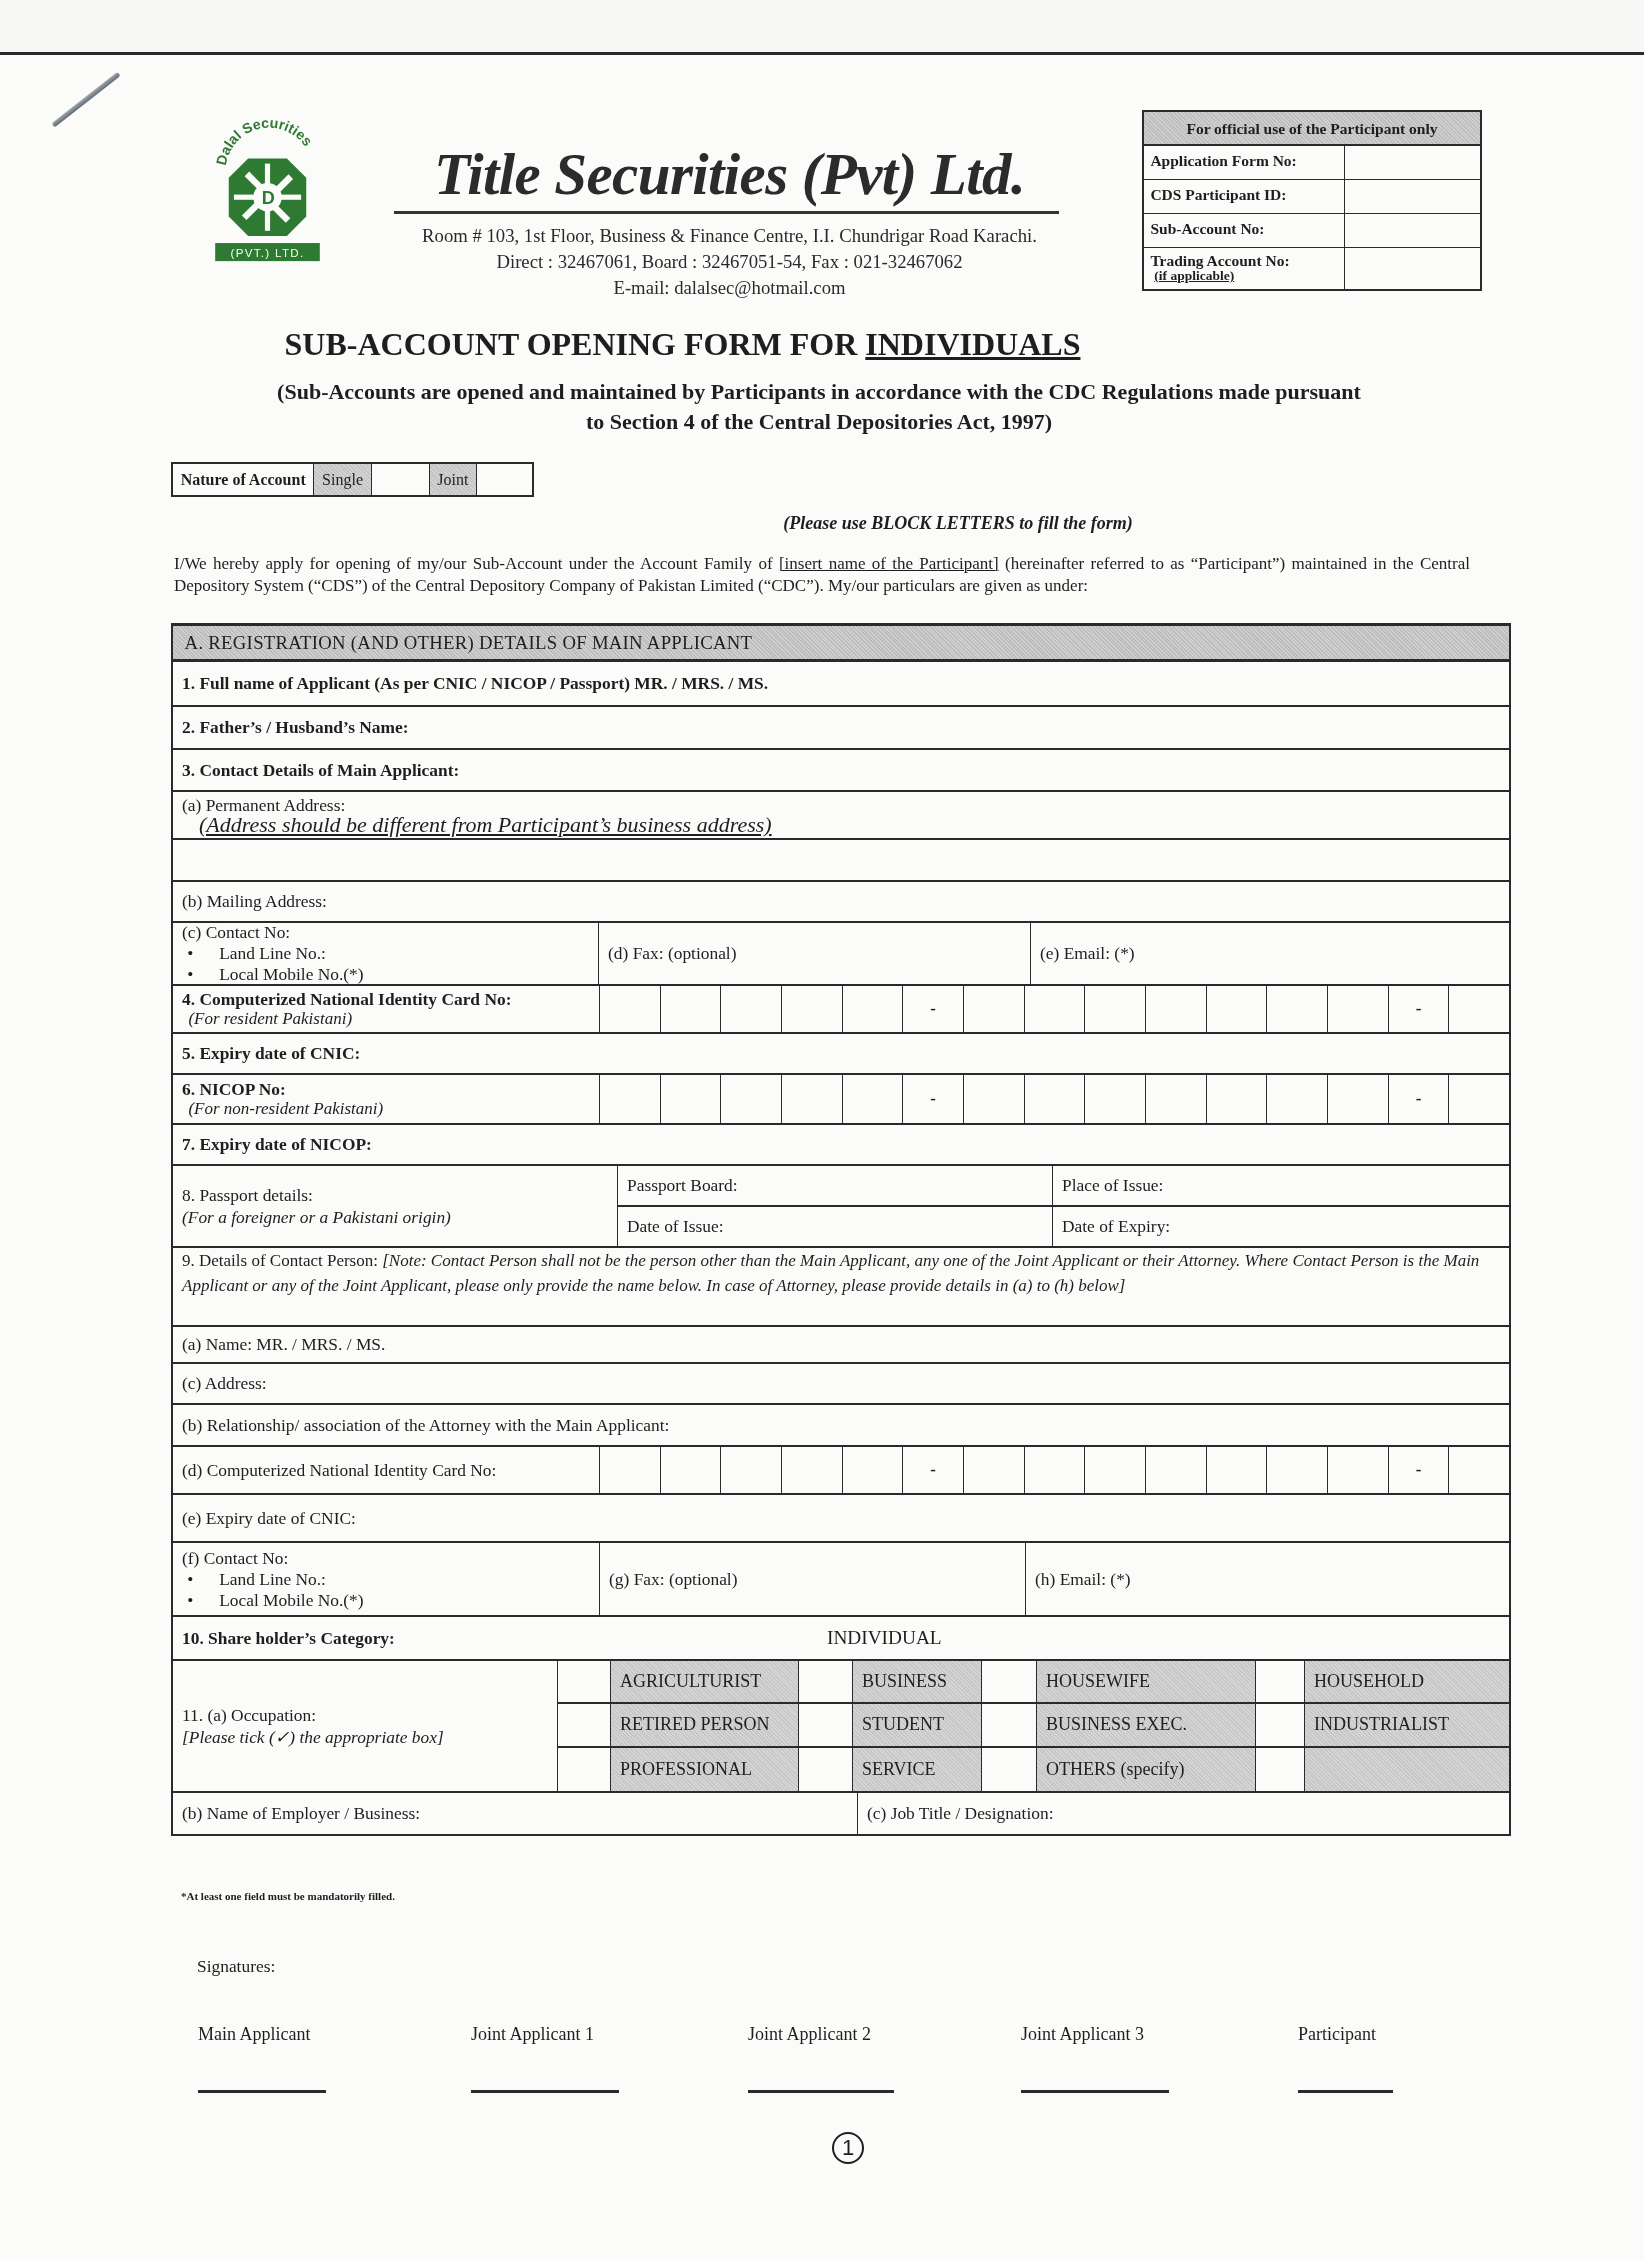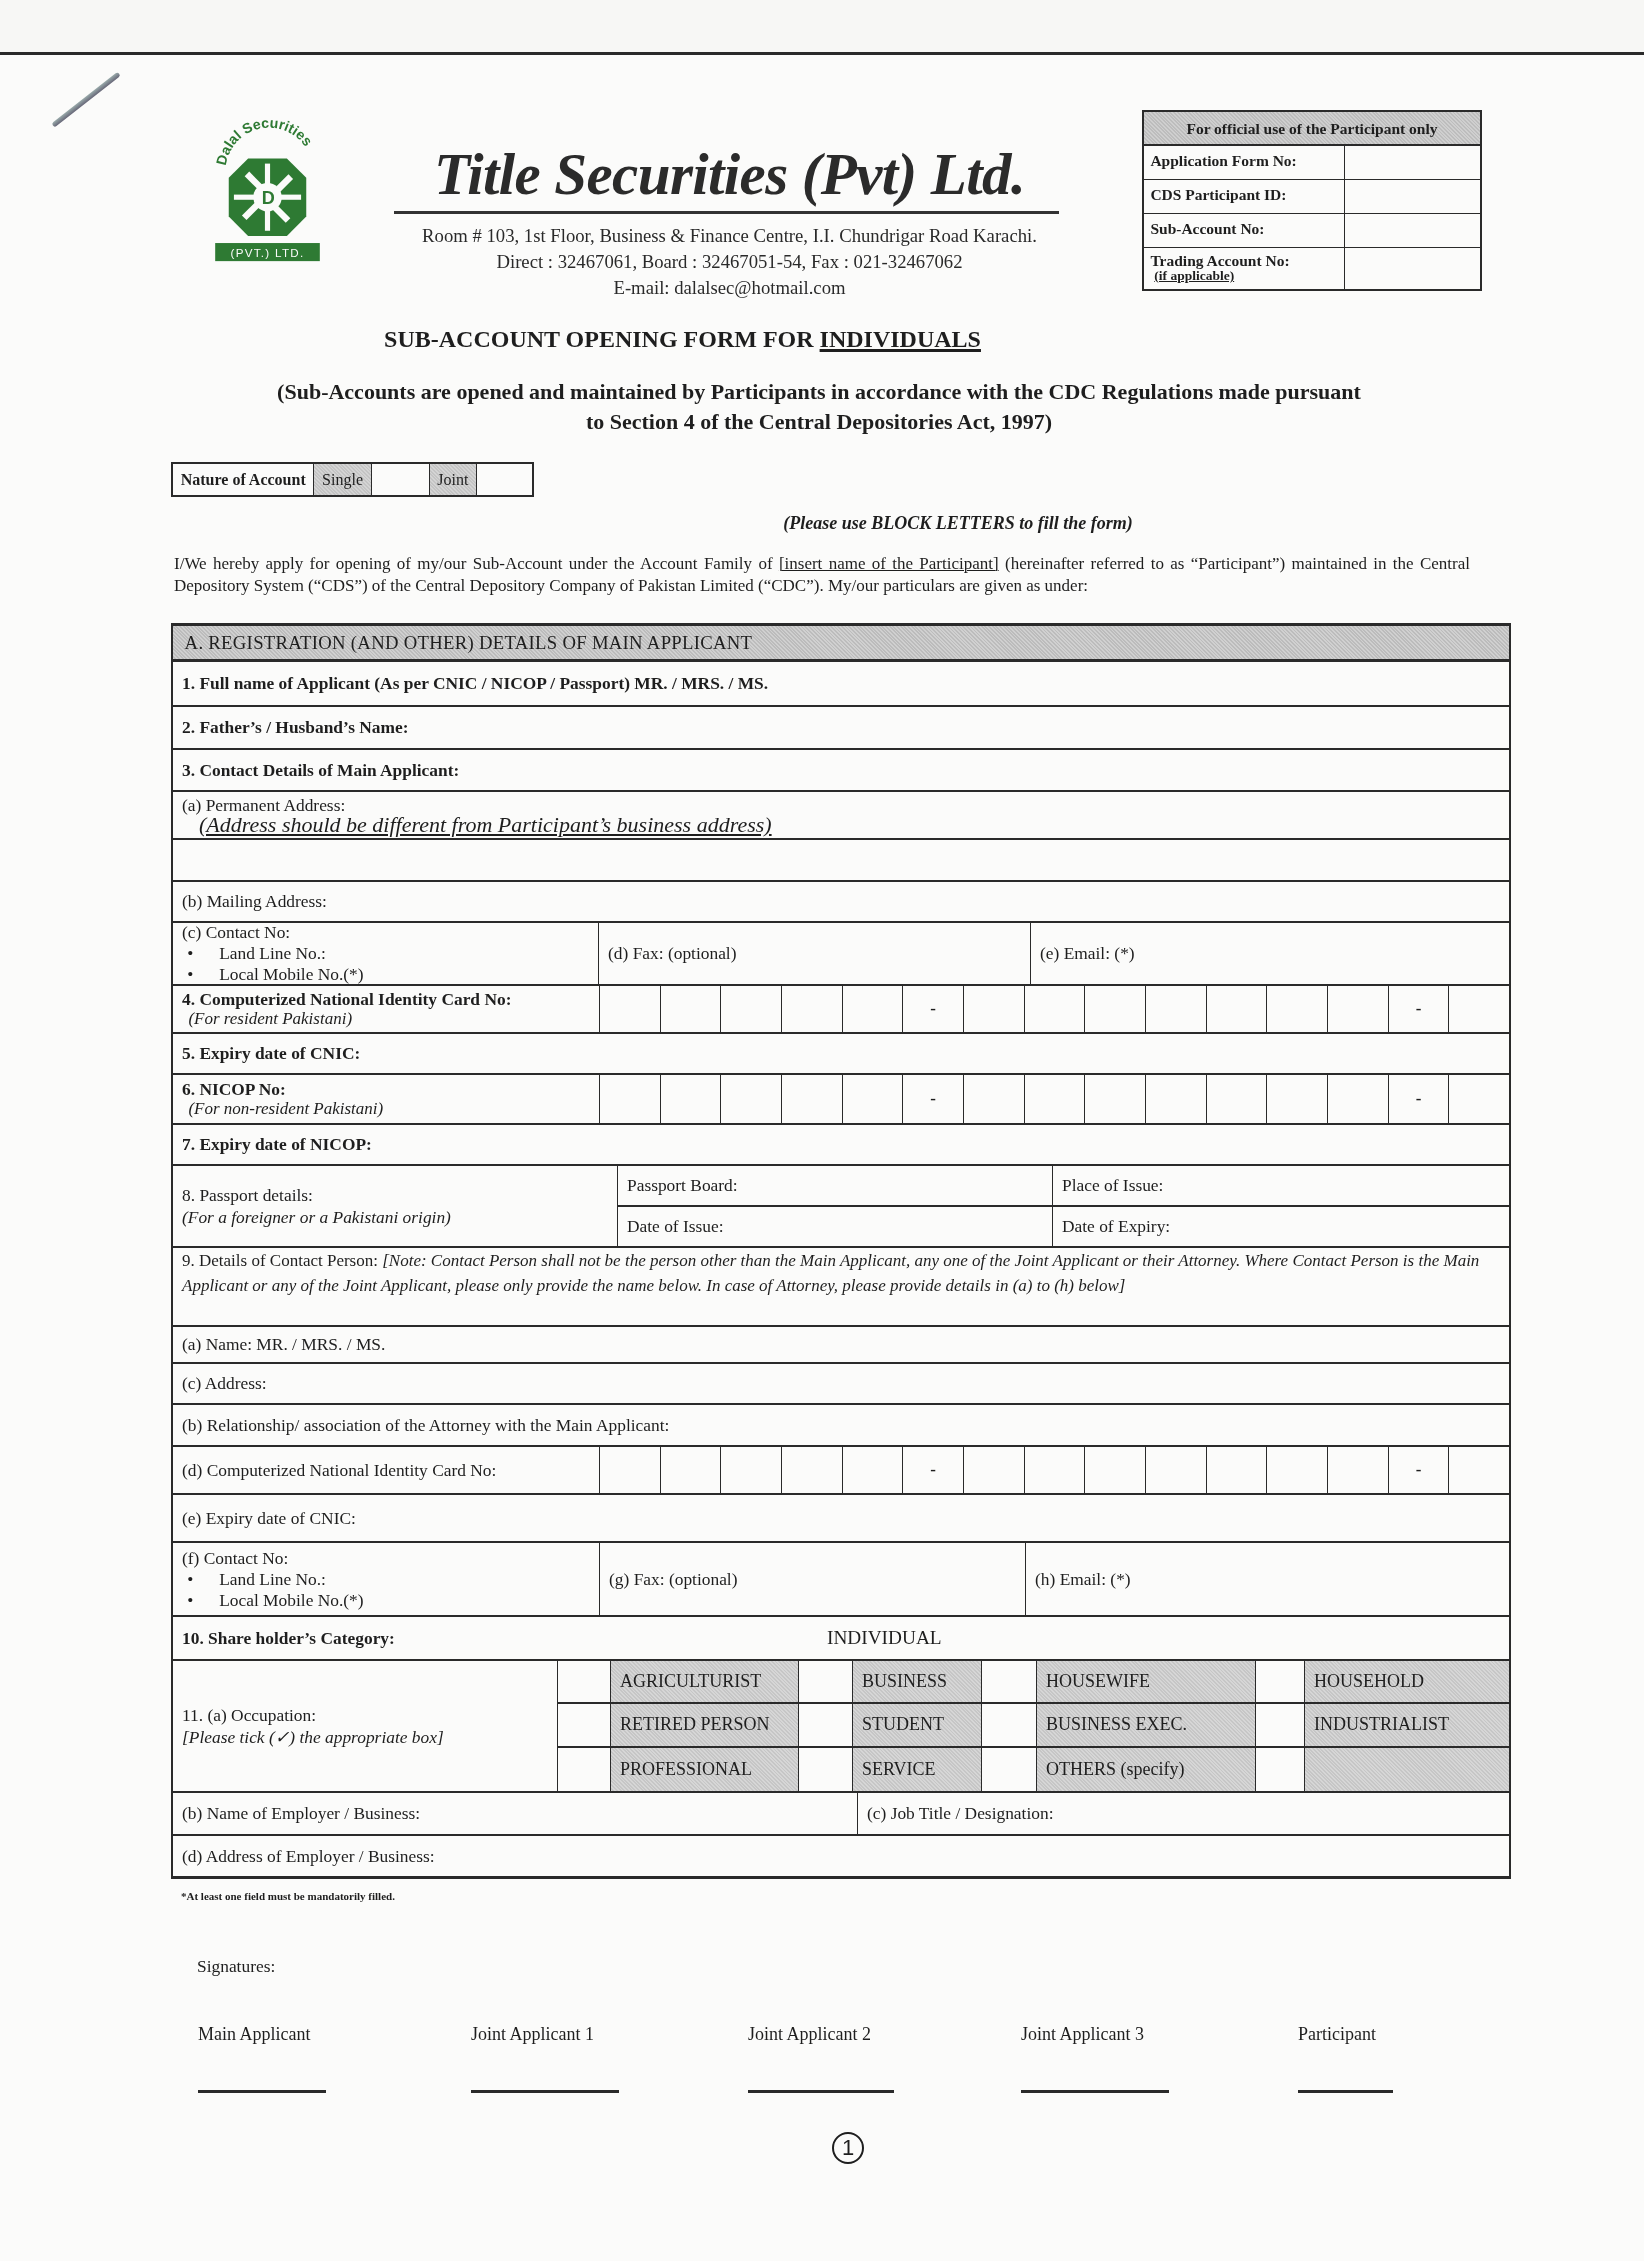--- a/index.html
+++ b/index.html
@@ -22,21 +22,21 @@
   .official { position: absolute; left: 1142px; top: 110px; width: 340px; border: 2.6px solid #2a2a2a; }
   .official-head { background: repeating-linear-gradient(45deg,#cfcfcf 0 1.3px,#bdbdbd 1.3px 2.6px); text-align: center; font-weight: bold; font-size: 15.5px; height: 34px; line-height: 34px; border-bottom: 2.6px solid #2a2a2a; }
   .official-row { display: flex; border-bottom: 1.9px solid #2a2a2a; height: 34px; }
   .official-row:last-child { border-bottom: none; height: 41px; }
   .official-label { width: 201px; border-right: 1.9px solid #2a2a2a; font-weight: bold; font-size: 15.5px; padding: 6.4px 6.4px; line-height: 17px; }
   .official-label .sub { font-size: 13.5px; text-decoration: underline; display: block; padding-left: 3.9px; line-height: 13px; }
   .official-label.two { padding-top: 3.9px; }
   .official-val { flex: 1; }
 
   
-  .form-title { position: absolute; left: 0; top: 326px; width: 1365px; text-align: center; font-weight: bold; font-size: 24px; }
+  .form-title { position: absolute; left: 0; top: 326px; width: 1365px; text-align: center; font-weight: bold; font-size: 32px; }
   .form-title u { text-decoration-thickness: 2.6px; }
   .form-sub { position: absolute; left: 174px; top: 377px; width: 1290px; text-align: center; font-weight: bold; font-size: 22px; line-height: 30px; }
 
   
   .nature { position: absolute; left: 171px; top: 462px; height: 35px; display: flex; border: 2.6px solid #2a2a2a; }
   .nature > div { border-right: 1.9px solid #2a2a2a; font-weight: bold; font-size: 16px; line-height: 31px; padding: 0 7.7px; }
   .nature > div:last-child { border-right: none; }
   .nature .shade { background: repeating-linear-gradient(45deg,#d4d4d4 0 1.3px,#c4c4c4 1.3px 2.6px); font-weight: normal; }
   .nature .box { width: 58px; padding: 0; }
 
@@ -356,23 +356,20 @@
     </div>
   </div>
   <div class="row" style="height:43px">
     <div class="cell vr" style="width:685px">
       <div>(b) Name of Employer / Business:</div>
     </div>
     <div class="cell" style="flex:1">
       <div>(c) Job Title / Designation:</div>
     </div>
   </div>
-  <div class="row" style="height:43px;border-bottom-width:3.2px">
-    <div class="cell">(d) Address of Employer / Business:</div>
-  </div>
 </div>
 
 <div class="mandatory-note">*At least one field must be mandatorily filled.</div>
 
 <div class="signatures-label">Signatures:</div>
 <div class="sig" style="left:198px">Main Applicant</div>
 <div class="sig" style="left:471px">Joint Applicant 1</div>
 <div class="sig" style="left:748px">Joint Applicant 2</div>
 <div class="sig" style="left:1021px">Joint Applicant 3</div>
 <div class="sig" style="left:1298px">Participant</div>

